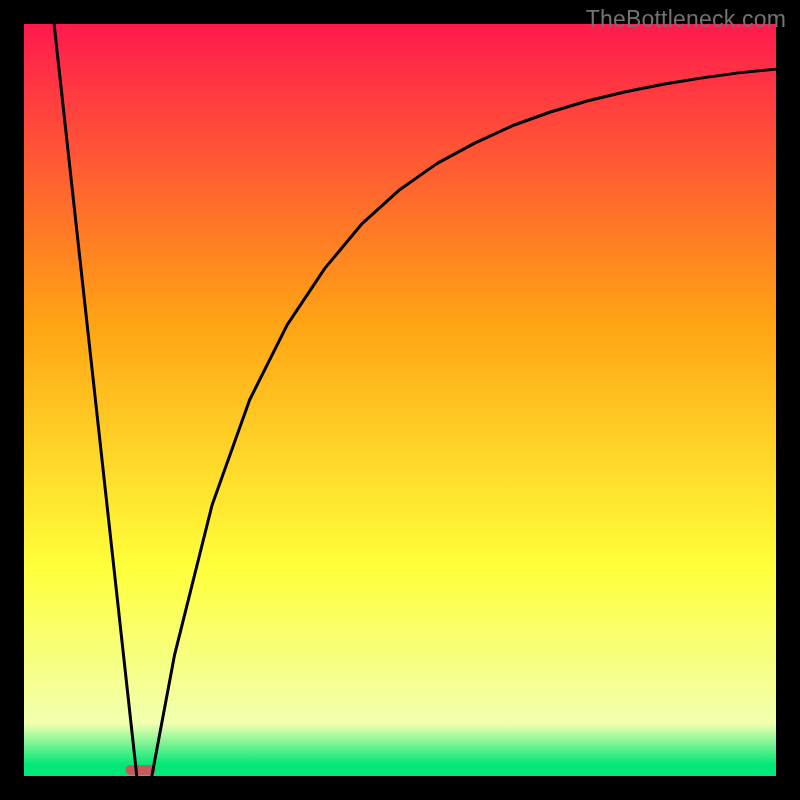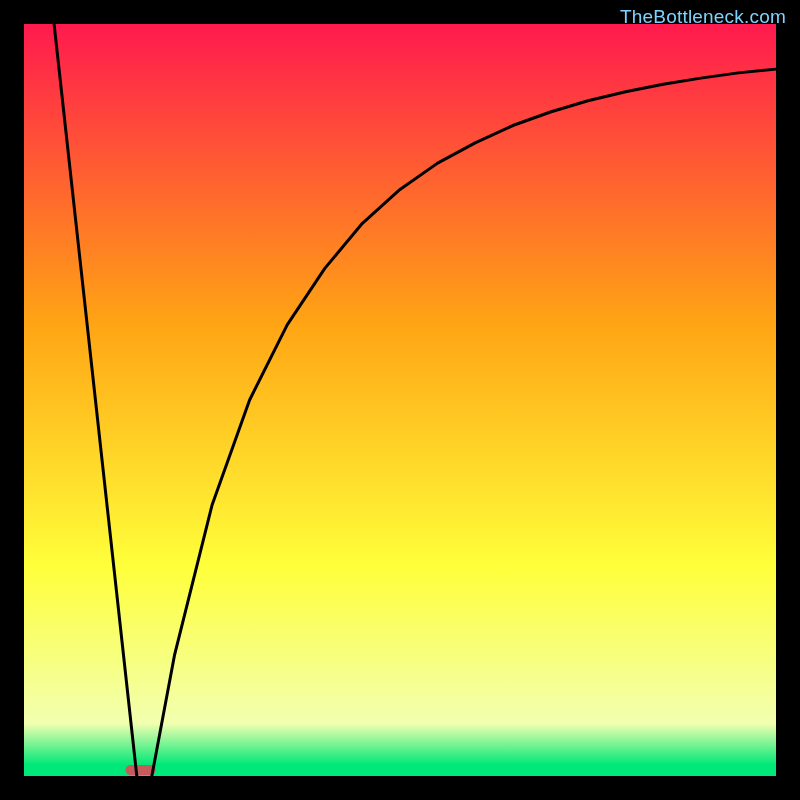--- a/index.html
+++ b/index.html
@@ -16,22 +16,22 @@
     width: 800px;
     height: 800px;
   }
   svg {
     display: block;
   }
   .watermark {
     position: absolute;
     top: 6px;
     right: 14px;
-    color: #7dd3fc;
-    font-size: 19px;
+    color: #737373;
+    font-size: 23px;
     font-weight: 400;
     letter-spacing: 0.2px;
   }
 </style>
 </head>
 <body>
 
 <div class="chart-wrap">
   <svg id="chart-svg" width="800" height="800" viewBox="0 0 800 800">
       <rect x="0" y="0" width="800" height="800" fill="#000"></rect>

